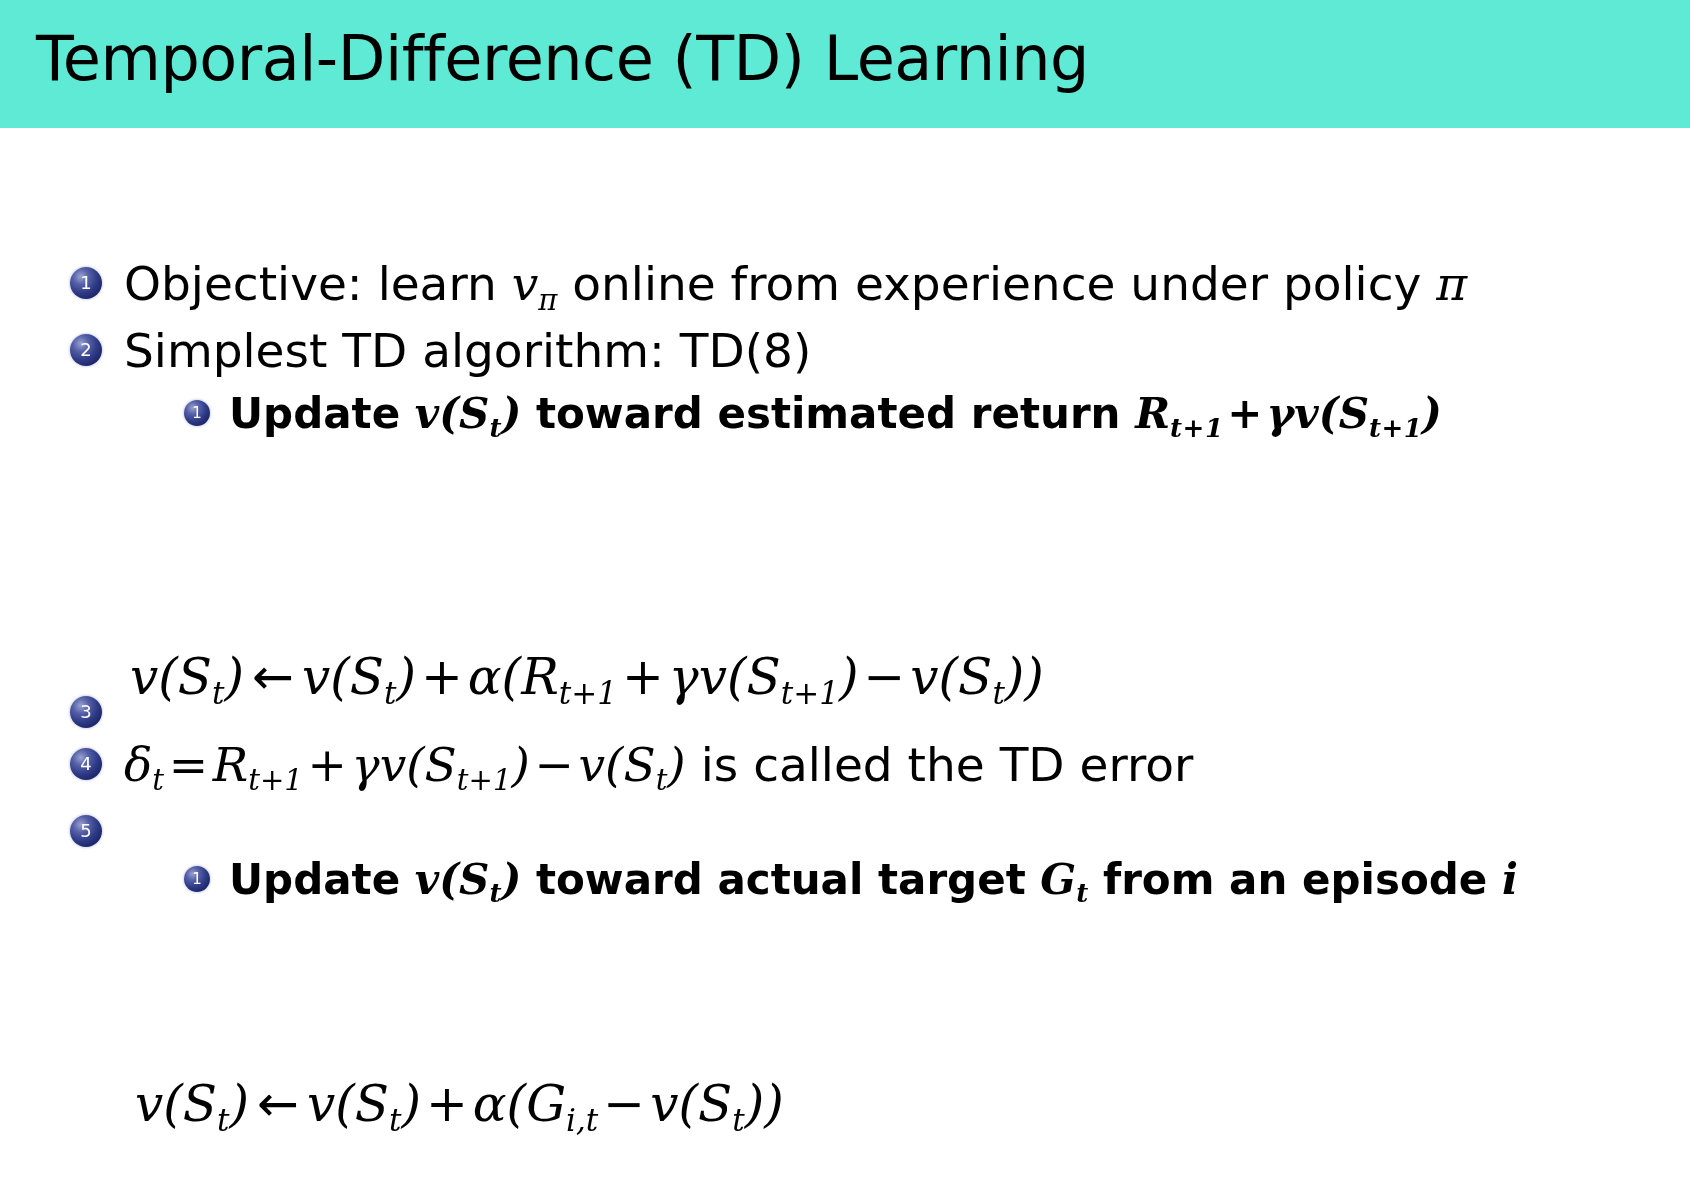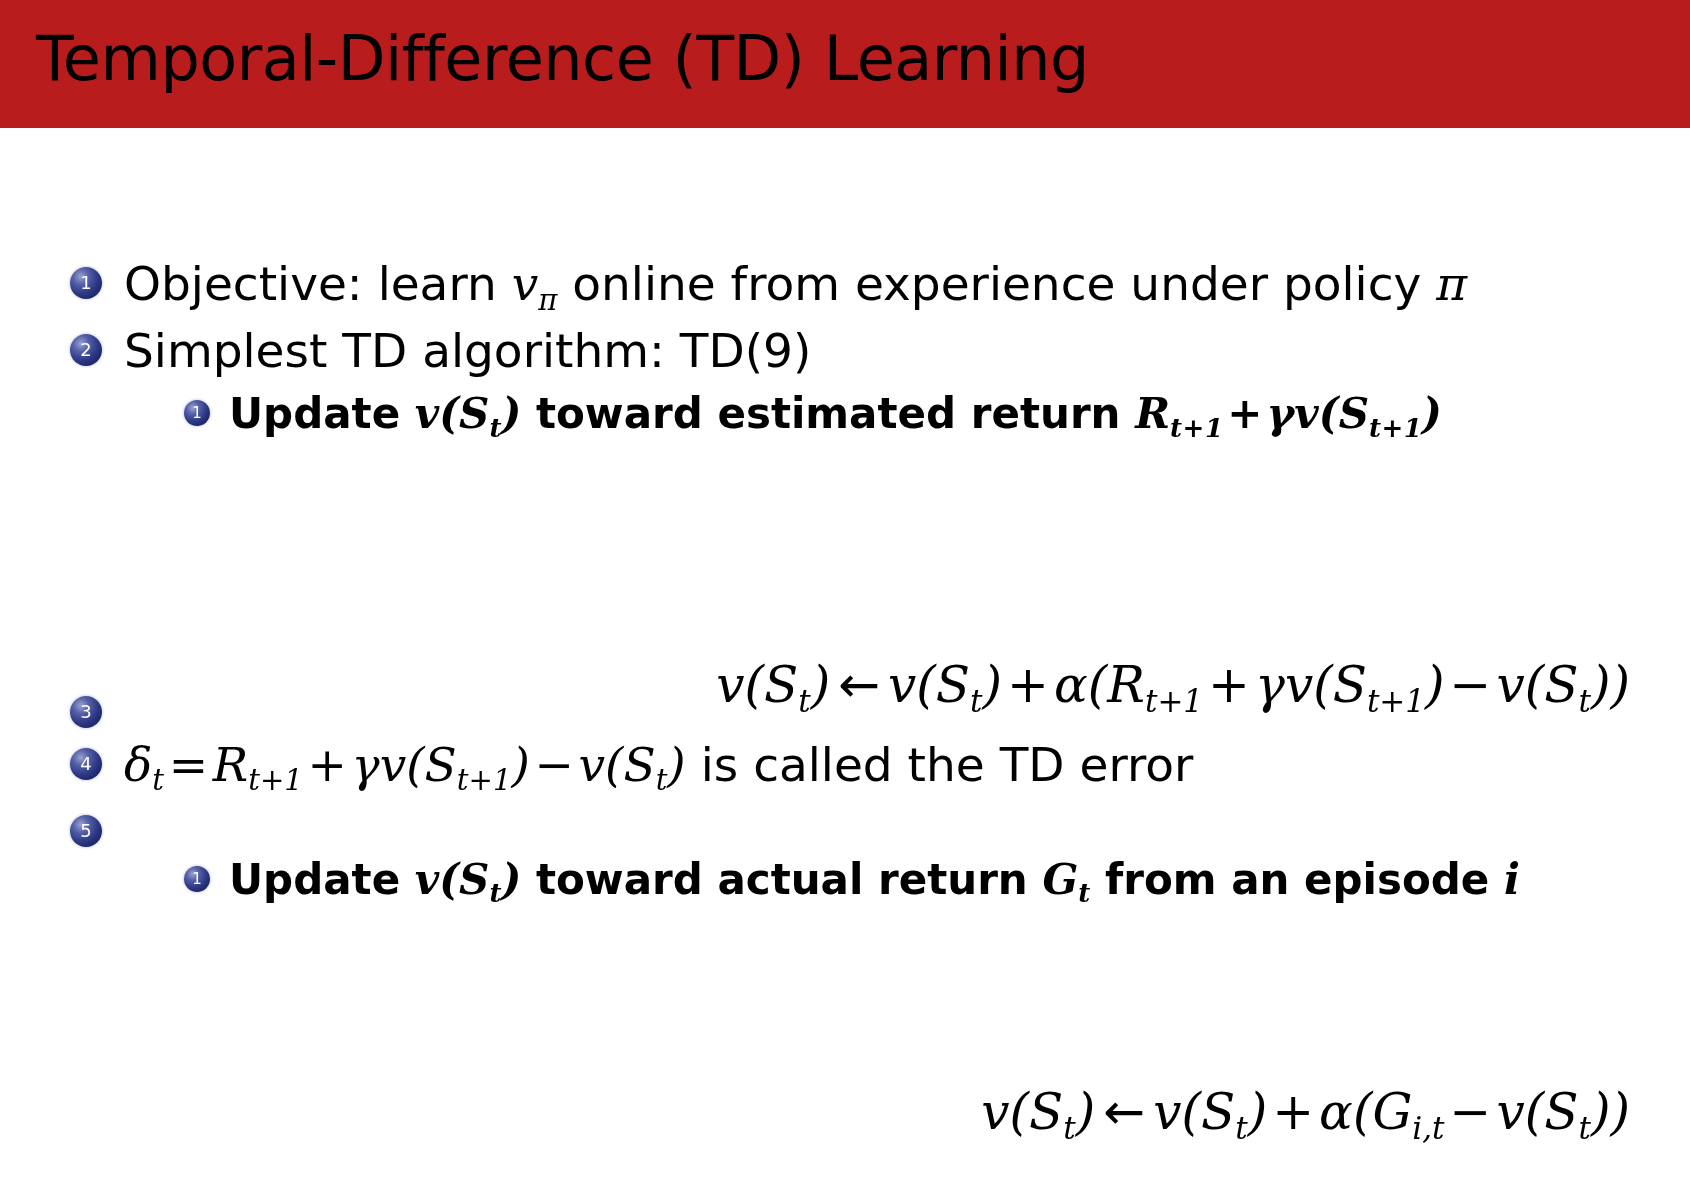--- a/index.html
+++ b/index.html
@@ -15,21 +15,21 @@
     position: relative;
   }
 
   
   .slide-header {
     position: absolute;
     left: 0;
     top: 0;
     width: 1690px;
     height: 128px;
-    background: #b91c1c;
+    background: #5eead4;
     box-sizing: border-box;
   }
   .slide-title {
     position: absolute;
     left: 36px;
     top: 22px;
     font-family: "DejaVu Sans", sans-serif;
     font-size: 62px;
     font-weight: 400;
     color: #000000;
@@ -124,26 +124,25 @@
     font-size: 0.62em;
     line-height: 0;
     vertical-align: baseline;
     position: relative;
     top: 0.33em;
   }
   sub .op { padding: 0 0.02em; }
 
   
   .equation {
-    text-align: right;
+    text-align: left;
     font-family: "DejaVu Serif", serif;
     font-size: 50px;
     color: #000000;
     white-space: nowrap;
-    margin-top: 8px;
   }
   .eq-1 {
     position: absolute;
     left: 0; right: 0;
     top: 395px;
   }
   .eq-2 {
     position: absolute;
     left: 5px; right: 0;
     top: 822px;
@@ -166,21 +165,21 @@
 
   <div class="items">
 
     <div class="item lvl1">
       <span class="ball b1">1</span>
       <span class="item-text"><span>Objective:  learn </span><span class="mi">v</span><sub class="mgr">π</sub><span> online from experience under policy </span><span class="mgr">π</span></span>
     </div>
 
     <div class="item lvl1">
       <span class="ball b1">2</span>
-      <span class="item-text">Simplest TD algorithm:  TD(9)</span>
+      <span class="item-text">Simplest TD algorithm:  TD(8)</span>
     </div>
 
     <div class="item lvl2">
       <span class="ball b2">1</span>
       <span class="item-text"><span>Update </span><span class="mi">v</span><span class="par">(</span><span class="mi">S</span><sub class="mi">t</sub><span class="par">)</span><span> toward estimated return </span><span class="mi">R</span><sub class="mi"><span>t</span><span class="op">+</span><span>1</span></sub><span class="op">+</span><span class="mgr">γ</span><span class="mi">v</span><span class="par">(</span><span class="mi">S</span><sub class="mi"><span>t</span><span class="op">+</span><span>1</span></sub><span class="par">)</span></span>
     </div>
 
     <div class="eq-1">
       <div class="equation">
         <span class="eq-inner"><span class="mi">v</span><span class="par">(</span><span class="mi">S</span><sub class="mi">t</sub><span class="par">)</span><span class="arrow">←</span><span class="mi">v</span><span class="par">(</span><span class="mi">S</span><sub class="mi">t</sub><span class="par">)</span><span class="op">+</span><span class="mgr">α</span><span class="par">(</span><span class="mi">R</span><sub class="mi">t+1</sub><span class="op">+</span><span class="mgr">γ</span><span class="mi">v</span><span class="par">(</span><span class="mi">S</span><sub class="mi">t+1</sub><span class="par">)</span><span class="op">−</span><span class="mi">v</span><span class="par">(</span><span class="mi">S</span><sub class="mi">t</sub><span class="par">))</span></span>
@@ -197,21 +196,21 @@
       <span class="ball b1">4</span>
       <span class="item-text"><span class="mgr">δ</span><sub class="mi">t</sub><span class="op">=</span><span class="mi">R</span><sub class="mi">t+1</sub><span class="op">+</span><span class="mgr">γ</span><span class="mi">v</span><span class="par">(</span><span class="mi">S</span><sub class="mi">t+1</sub><span class="par">)</span><span class="op">−</span><span class="mi">v</span><span class="par">(</span><span class="mi">S</span><sub class="mi">t</sub><span class="par">)</span><span> is called the TD error</span></span>
     </div>
 
     <div class="item lvl1">
       <span class="ball b1">5</span>
     </div>
 
     <div class="item lvl2">
       <span class="ball b2">1</span>
-      <span class="item-text"><span>Update </span><span class="mi">v</span><span class="par">(</span><span class="mi">S</span><sub class="mi">t</sub><span class="par">)</span><span> toward actual return </span><span class="mi">G</span><sub class="mi">t</sub><span> from an episode </span><span class="mi">i</span></span>
+      <span class="item-text"><span>Update </span><span class="mi">v</span><span class="par">(</span><span class="mi">S</span><sub class="mi">t</sub><span class="par">)</span><span> toward actual target </span><span class="mi">G</span><sub class="mi">t</sub><span> from an episode </span><span class="mi">i</span></span>
     </div>
 
     <div class="eq-2">
       <div class="equation">
         <span class="eq-inner"><span class="mi">v</span><span class="par">(</span><span class="mi">S</span><sub class="mi">t</sub><span class="par">)</span><span class="arrow">←</span><span class="mi">v</span><span class="par">(</span><span class="mi">S</span><sub class="mi">t</sub><span class="par">)</span><span class="op">+</span><span class="mgr">α</span><span class="par">(</span><span class="mi">G</span><sub class="mi">i,t</sub><span class="op">−</span><span class="mi">v</span><span class="par">(</span><span class="mi">S</span><sub class="mi">t</sub><span class="par">))</span></span>
       </div>
     </div>
 
   </div>
 </div>

